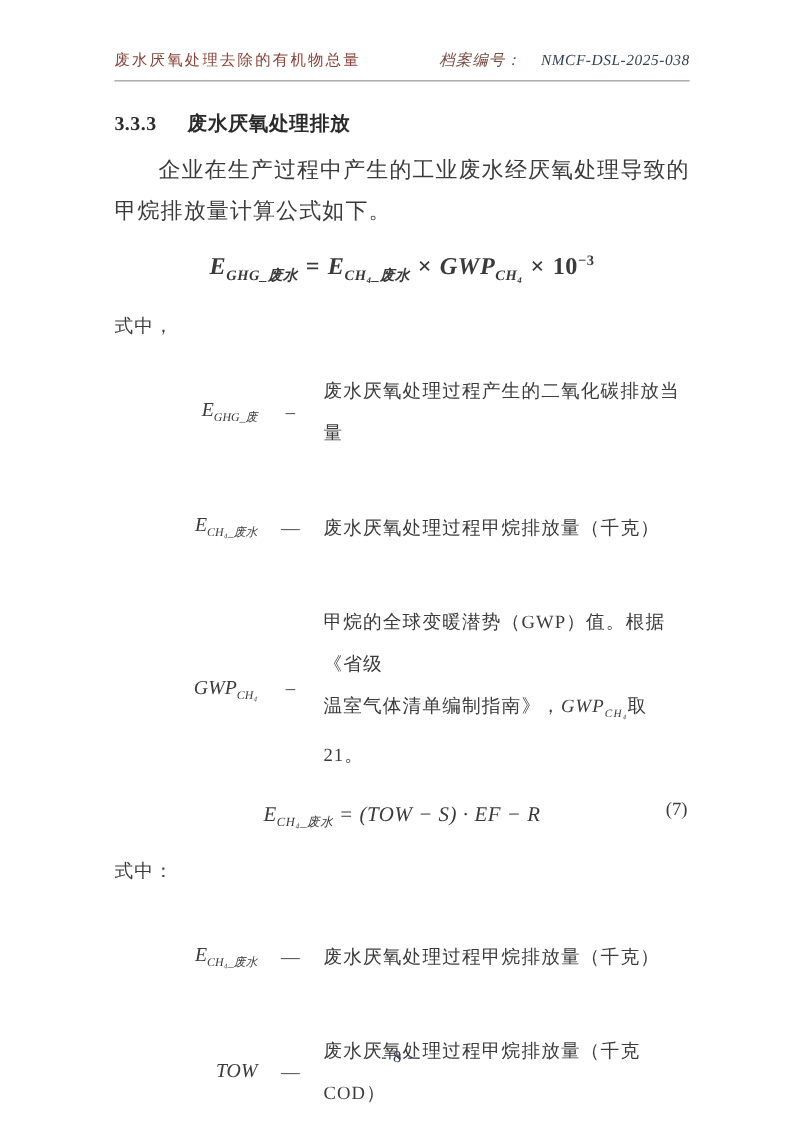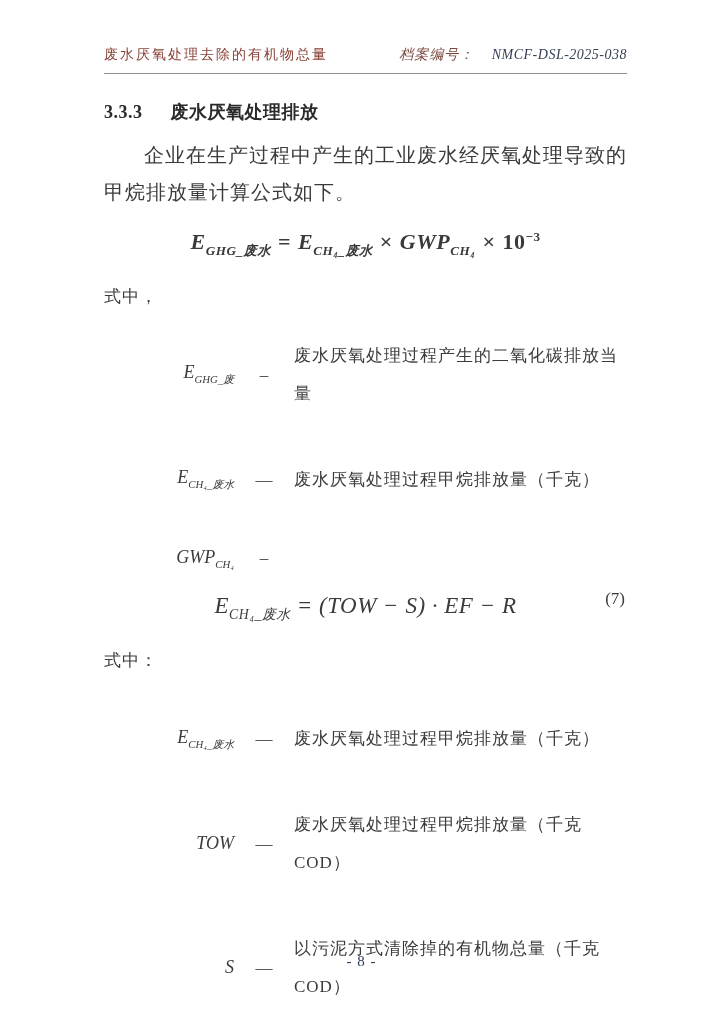--- a/index.html
+++ b/index.html
@@ -71,21 +71,21 @@
   }
   .def-dash { width:60px; flex:none; text-align:center; font-style:normal; }
   .def-text { flex:1; letter-spacing:1px; line-height:38px; }
   .inline-var { font-style:italic; }
 
   
   .formula-7 { position:relative; margin-top:24px; }
   .f7-num { position:absolute; right:2px; top:-4px; font-size:17px; }
   .f7-body {
     margin-top:14px; text-align:center;
-    font-size:23px; font-style:italic; letter-spacing:0.5px;
+    font-size:19px; font-style:italic; letter-spacing:0.5px;
   }
 
   
   .doc-footer {
     position:absolute; left:0; right:0; bottom:54px;
     text-align:center;
     font-size:15px; color:#2d3b5c; letter-spacing:1px;
   }
 </style>
 </head>
@@ -122,20 +122,21 @@
 
     <div class="def-row def-row-sp">
       <span class="def-term"><span>E</span><sub>CH₄_废水</sub></span>
       <span class="def-dash">—</span>
       <span class="def-text">废水厌氧处理过程甲烷排放量（千克）</span>
     </div>
 
     <div class="def-row def-row-sp">
       <span class="def-term"><span>GWP</span><sub>CH₄</sub></span>
       <span class="def-dash">–</span>
+      <span class="def-text"><span>甲烷的全球变暖潜势（GWP）值。根据《省级</span><br><span>温室气体清单编制指南》，</span><span class="inline-var"><span>GWP</span><sub>CH₄</sub></span><span>取 21。</span></span>
     </div>
 
     <div class="formula-7">
       <span class="f7-num">(7)</span>
       <div class="f7-body">
         <span>E</span><sub>CH₄_废水</sub> <span>= (TOW − S) · EF − R</span>
       </div>
     </div>
 
     <p class="where where-2">式中：</p>

